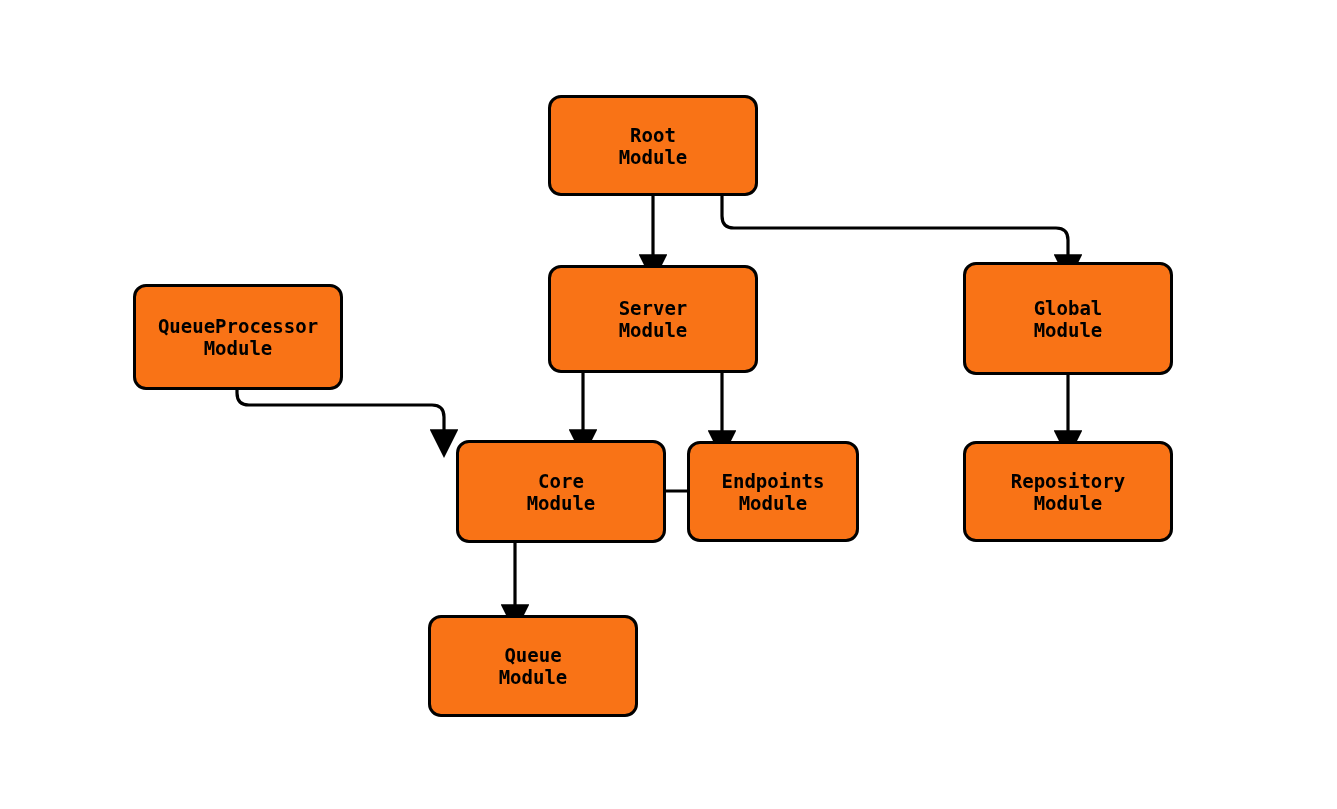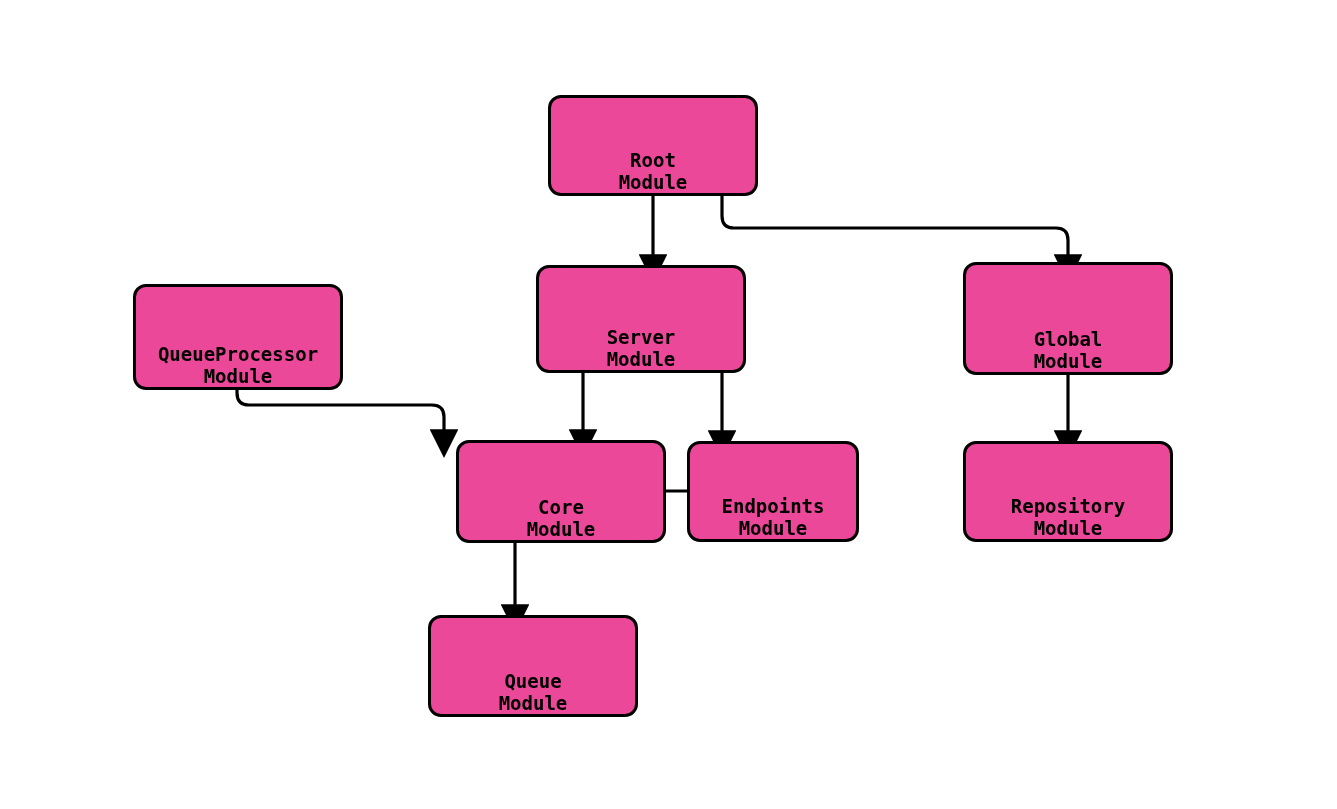--- a/index.html
+++ b/index.html
@@ -20,25 +20,25 @@
     position: absolute;
     left: 0;
     top: 0;
     width: 1337px;
     height: 809px;
     pointer-events: none;
   }
   .node {
     position: absolute;
     box-sizing: border-box;
-    background: #ec4899;
+    background: #f97316;
     border: 3px solid #000000;
     border-radius: 13px;
     display: flex;
-    align-items: flex-end;
+    align-items: center;
     justify-content: center;
     z-index: 2;
   }
   .node-label {
     font-family: "DejaVu Sans Mono", "Liberation Mono", monospace;
     font-size: 19px;
     line-height: 22px;
     font-weight: 700;
     color: #000000;
     text-align: center;
@@ -78,21 +78,21 @@
   <div class="node" style="left:548px; top:95px; width:210px; height:101px;">
     <span class="node-label">Root
 Module</span>
   </div>
 
   <div class="node" style="left:133px; top:265px; width:210px; height:106px;margin-top:19px;">
     <span class="node-label">QueueProcessor
 Module</span>
   </div>
 
-  <div class="node" style="left:536px; top:265px; width:210px; height:108px;">
+  <div class="node" style="left:548px; top:265px; width:210px; height:108px;">
     <span class="node-label">Server
 Module</span>
   </div>
 
   <div class="node" style="left:963px; top:262px; width:210px; height:113px;">
     <span class="node-label">Global
 Module</span>
   </div>
 
   <div class="node" style="left:410px; top:440px; width:210px; height:103px;margin-left:46px;">

